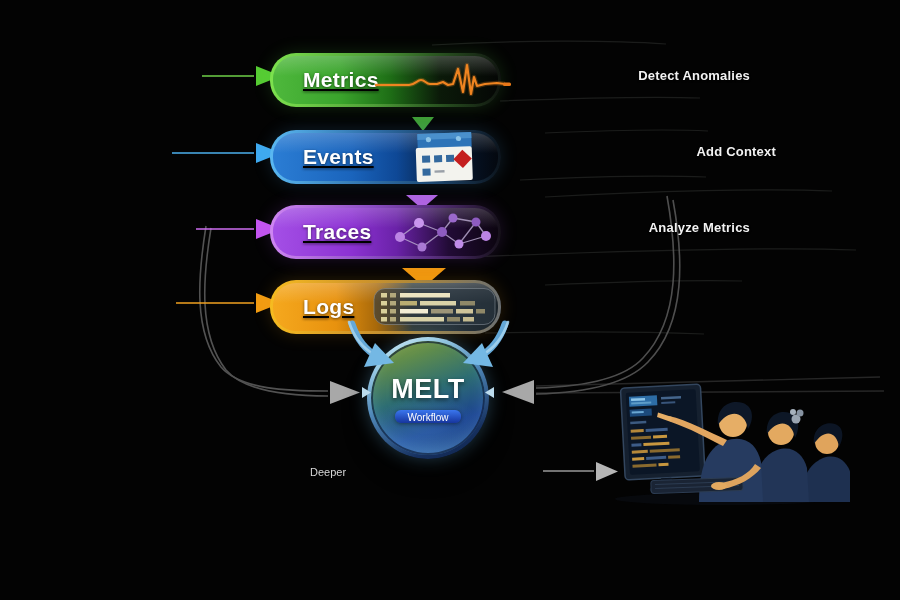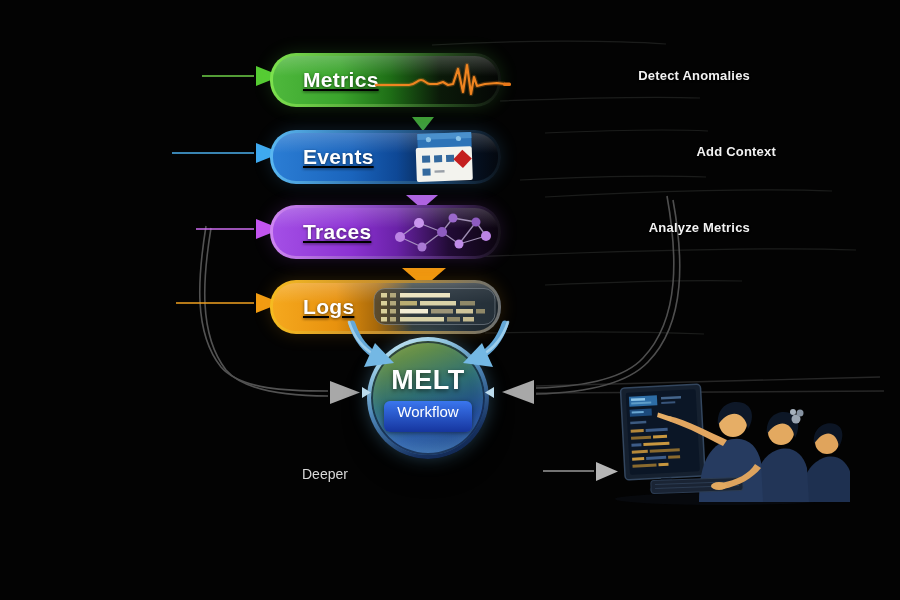--- a/index.html
+++ b/index.html
@@ -27,23 +27,23 @@
   
   .melt{position:absolute;left:367px;top:337px;width:122px;height:122px;border-radius:50%;padding:4px;box-sizing:border-box;
     background:linear-gradient(155deg,#e8f6fa 0%,#9fd0e8 18%,#4f87b8 45%,#16305e 80%,#0d2148 100%);
     box-shadow:0 0 18px rgba(110,190,235,.30),0 14px 22px rgba(0,0,0,.55);}
   .melt-core{width:100%;height:100%;border-radius:50%;
     background:radial-gradient(circle at 50% 118%,rgba(90,160,220,.55),rgba(0,0,30,0) 55%),
       linear-gradient(160deg,#90a63e 0%,#5f8c4c 20%,#2e6e72 45%,#1c4390 72%,#122c63 100%);
     box-shadow:inset 0 0 0 2px rgba(10,25,50,.65),inset 0 -6px 14px rgba(130,205,255,.25);
     display:flex;flex-direction:column;align-items:center;justify-content:center;gap:5px;}
   .melt-title{font-size:27px;font-weight:bold;color:#fff;letter-spacing:.5px;text-shadow:0 2px 4px rgba(0,0,0,.55);}
-  .melt-badge{font-size:15px;color:#fff;background:linear-gradient(180deg,#3a76ee,#16359e);padding:2px 13px 12px;border-radius:6px;box-shadow:0 1px 4px rgba(0,0,0,.45);}
-
-  .deeper{position:absolute;left:302px;top:466px;font-size:14px;color:#d8d8d8;}
+  .melt-badge{font-size:10px;color:#fff;background:linear-gradient(180deg,#3a76ee,#16359e);padding:2px 13px 0;border-radius:6px;box-shadow:0 1px 4px rgba(0,0,0,.45);}
+
+  .deeper{position:absolute;left:310px;top:466px;font-size:11px;color:#d8d8d8;}
   .insight{position:absolute;left:374px;top:464px;font-size:16px;font-weight:bold;color:#f5f5f5;letter-spacing:.2px;}
   .outcome{position:absolute;left:608px;top:502px;width:244px;text-align:center;font-size:15px;font-weight:bold;color:#f2f2f2;letter-spacing:.2px;}
 </style>
 </head>
 <body>
 
 <div class="canvas">
 
   <svg class="layer" width="900" height="600" viewBox="0 0 900 600">
 

